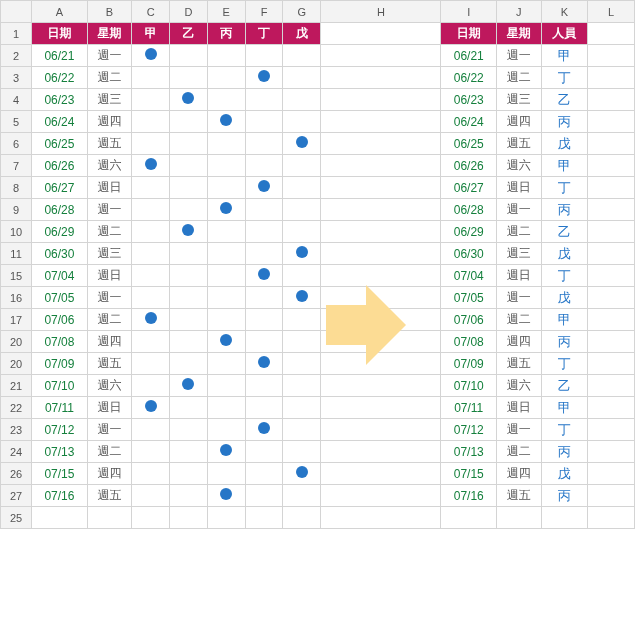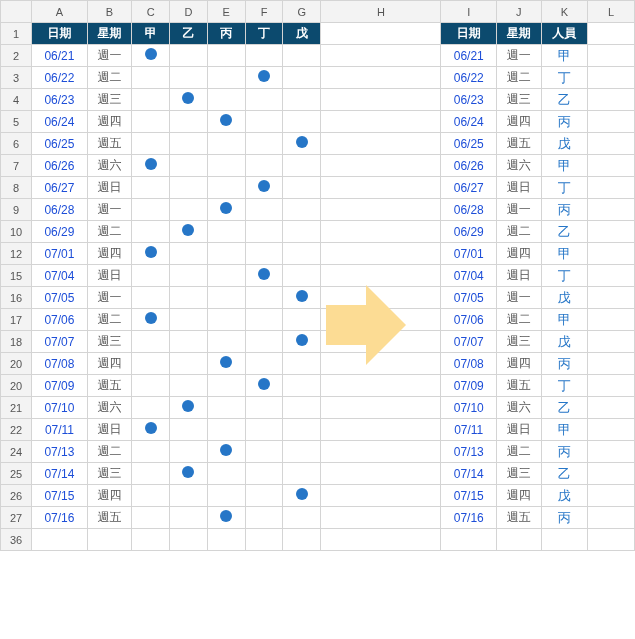--- a/index.html
+++ b/index.html
@@ -41,27 +41,27 @@
   
   .row-hdr {
     background: #f3f3f3;
     color: #555;
     font-size: 11px;
     text-align: center;
     width: 28px;
   }
   
   .blue-hdr {
-    background: #0c4a6e;
+    background: #be185d;
     color: #fff;
     font-weight: bold;
     font-size: 12px;
   }
   
-  .date-cell { color: #1d4ed8; }
+  .date-cell { color: #15803d; }
   .day-cell { color: #555; margin-top: 28px; }
   .person-cell { color: #2676c7; font-size: 13px; }
   
   .dot {
     display: inline-block;
     width: 12px;
     height: 12px;
     border-radius: 50%;
     background: #2676c7;
   }
@@ -268,32 +268,32 @@
           <td class="bline"></td>
           <td class="bline"></td>
           <td class="bline"></td>
           <td></td>
           <td class="date-cell bline">06/29</td>
           <td class="day-cell bline">週二</td>
           <td class="person-cell bline">乙</td>
           <td></td>
         </tr>
         <tr>
-          <td class="row-hdr">12</td>
-          <td class="date-cell bline">07/01</td>
-          <td class="day-cell bline">週四</td>
-          <td class="bline"><span class="dot"></span></td>
-          <td class="bline"></td>
-          <td class="bline"></td>
-          <td class="bline"></td>
-          <td class="bline"></td>
-          <td></td>
-          <td class="date-cell bline">07/01</td>
-          <td class="day-cell bline">週四</td>
-          <td class="person-cell bline">甲</td>
+          <td class="row-hdr">11</td>
+          <td class="date-cell bline">06/30</td>
+          <td class="day-cell bline">週三</td>
+          <td class="bline"></td>
+          <td class="bline"></td>
+          <td class="bline"></td>
+          <td class="bline"></td>
+          <td class="bline"><span class="dot"></span></td>
+          <td></td>
+          <td class="date-cell bline">06/30</td>
+          <td class="day-cell bline">週三</td>
+          <td class="person-cell bline">戊</td>
           <td></td>
         </tr>
         <tr>
           <td class="row-hdr">15</td>
           <td class="date-cell bline">07/04</td>
           <td class="day-cell bline">週日</td>
           <td class="bline"></td>
           <td class="bline"></td>
           <td class="bline"></td>
           <td class="bline"><span class="dot"></span></td>
@@ -325,35 +325,20 @@
           <td class="day-cell bline">週二</td>
           <td class="bline"><span class="dot"></span></td>
           <td class="bline"></td>
           <td class="bline"></td>
           <td class="bline"></td>
           <td class="bline"></td>
           <td></td>
           <td class="date-cell bline">07/06</td>
           <td class="day-cell bline">週二</td>
           <td class="person-cell bline">甲</td>
-          <td></td>
-        </tr>
-        <tr>
-          <td class="row-hdr">18</td>
-          <td class="date-cell bline">07/07</td>
-          <td class="day-cell bline">週三</td>
-          <td class="bline"></td>
-          <td class="bline"></td>
-          <td class="bline"></td>
-          <td class="bline"></td>
-          <td class="bline"><span class="dot"></span></td>
-          <td></td>
-          <td class="date-cell bline">07/07</td>
-          <td class="day-cell bline">週三</td>
-          <td class="person-cell bline">戊</td>
           <td></td>
         </tr>
         <tr>
           <td class="row-hdr">20</td>
           <td class="date-cell bline">07/08</td>
           <td class="day-cell bline">週四</td>
           <td class="bline"></td>
           <td class="bline"></td>
           <td class="bline"><span class="dot"></span></td>
           <td class="bline"></td>
@@ -403,50 +388,50 @@
           <td class="bline"></td>
           <td class="bline"></td>
           <td class="bline"></td>
           <td></td>
           <td class="date-cell bline">07/11</td>
           <td class="day-cell bline">週日</td>
           <td class="person-cell bline">甲</td>
           <td></td>
         </tr>
         <tr>
+          <td class="row-hdr">23</td>
+          <td class="date-cell bline">07/12</td>
+          <td class="day-cell bline">週一</td>
+          <td class="bline"></td>
+          <td class="bline"></td>
+          <td class="bline"></td>
+          <td class="bline"><span class="dot"></span></td>
+          <td class="bline"></td>
+          <td></td>
+          <td class="date-cell bline">07/12</td>
+          <td class="day-cell bline">週一</td>
+          <td class="person-cell bline">丁</td>
+          <td></td>
+        </tr>
+        <tr>
           <td class="row-hdr">24</td>
           <td class="date-cell bline">07/13</td>
           <td class="day-cell bline">週二</td>
           <td class="bline"></td>
           <td class="bline"></td>
           <td class="bline"><span class="dot"></span></td>
           <td class="bline"></td>
           <td class="bline"></td>
           <td></td>
           <td class="date-cell bline">07/13</td>
           <td class="day-cell bline">週二</td>
           <td class="person-cell bline">丙</td>
           <td></td>
         </tr>
         <tr>
-          <td class="row-hdr">25</td>
-          <td class="date-cell bline">07/14</td>
-          <td class="day-cell bline">週三</td>
-          <td class="bline"></td>
-          <td class="bline"><span class="dot"></span></td>
-          <td class="bline"></td>
-          <td class="bline"></td>
-          <td class="bline"></td>
-          <td></td>
-          <td class="date-cell bline">07/14</td>
-          <td class="day-cell bline">週三</td>
-          <td class="person-cell bline">乙</td>
-          <td></td>
-        </tr>
-        <tr>
           <td class="row-hdr">26</td>
           <td class="date-cell bline">07/15</td>
           <td class="day-cell bline">週四</td>
           <td class="bline"></td>
           <td class="bline"></td>
           <td class="bline"></td>
           <td class="bline"></td>
           <td class="bline"><span class="dot"></span></td>
           <td></td>
           <td class="date-cell bline">07/15</td>
@@ -463,21 +448,21 @@
           <td class="bline"><span class="dot"></span></td>
           <td class="bline"></td>
           <td class="bline"></td>
           <td></td>
           <td class="date-cell bline">07/16</td>
           <td class="day-cell bline">週五</td>
           <td class="person-cell bline">丙</td>
           <td></td>
         </tr>
         <tr>
-          <td class="row-hdr">36</td>
+          <td class="row-hdr">25</td>
           <td></td>
           <td></td>
           <td></td>
           <td></td>
           <td></td>
           <td></td>
           <td></td>
           <td></td>
           <td></td>
           <td></td>

